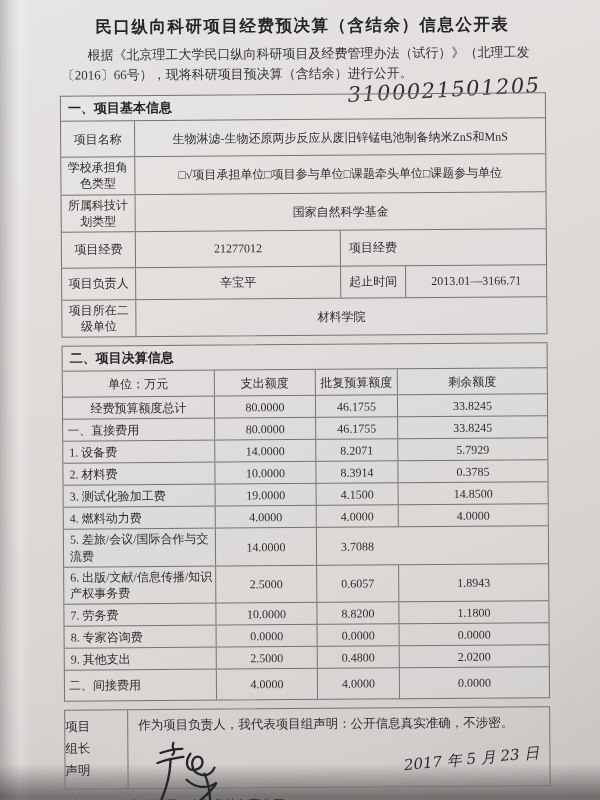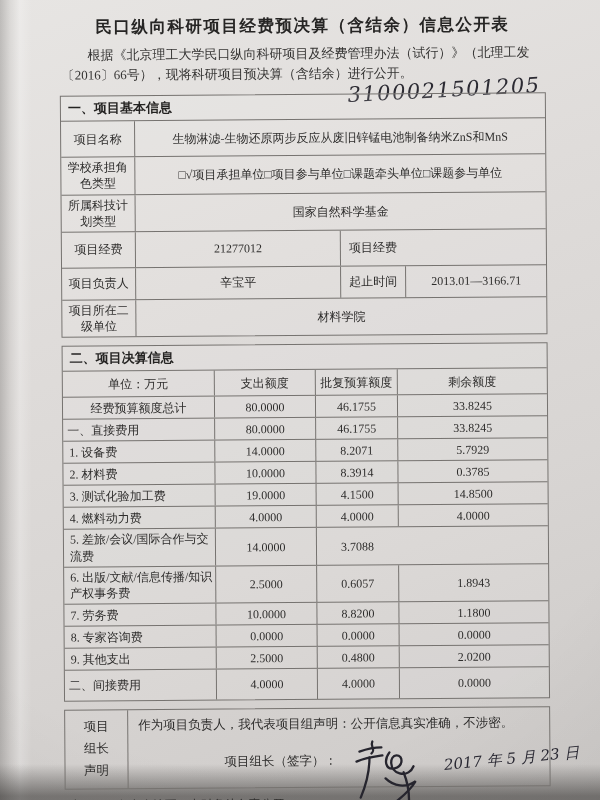--- a/index.html
+++ b/index.html
@@ -32,21 +32,21 @@
   .b2{grid-template-columns:151px 101px 82px 1fr;}
   .h36{min-height:35px;} .h32{min-height:31px;} .h25{min-height:25px;}
   .h21{min-height:21px;} .h31{min-height:31px;} .h35s{min-height:35px;} .h30{min-height:30px;}
   .left{justify-content:flex-start !important;text-align:left !important;padding-left:6px !important;}
   .flush{justify-content:flex-start !important;text-align:left !important;padding-left:4px !important;}
   .underlined{display:inline-block;min-width:42px;text-align:center;border-bottom:1px solid #2e2d2c;margin-right:6px;}
   .mt{margin-top:8px;}
   .decl{display:grid;grid-template-columns:63px 1fr;border:1px solid #767370;width:486px;
         box-sizing:border-box;margin-top:8px;overflow:visible;}
   .decl-label{border-right:1px solid #767370;display:flex;flex-direction:column;justify-content:center;
-              align-items:center;font-size:12.5px;line-height:1.75;padding:6px 0;}
+              align-items:flex-start;font-size:12.5px;line-height:1.75;padding:6px 0;}
   .decl-body{padding:7px 8px 2px 10px;font-size:12.5px;overflow:visible;}
   .sign-line{display:flex;align-items:flex-start;margin-top:10px;}
   .sign-label{margin-left:86px;font-size:12.5px;white-space:nowrap;padding-top:10px;}
   .sig{margin:-4px 0 -30px 14px;flex:0 0 auto;}
   .sign-date{margin-left:auto;margin-right:2px;font-size:15px;font-style:italic;color:#2a2933;
              transform:rotate(-5deg);white-space:nowrap;padding-top:8px;font-family:"DejaVu Serif",serif;}
   .footnote{margin:8px 0 0 4px;font-size:12px;color:#2f2e2d;}
   .num{font-family:"Liberation Serif","DejaVu Serif",serif;}
 </style>
 </head>
@@ -192,21 +192,20 @@
 
     <div class="decl">
       <div class="decl-label">
         <span>项目</span>
         <span>组长</span>
         <span>声明</span>
       </div>
       <div class="decl-body">
         <div>作为项目负责人，我代表项目组声明：公开信息真实准确，不涉密。</div>
         <div class="sign-line">
-          <span class="sign-label">项目组长（签字）：</span>
           <svg class="sig" width="92" height="72" viewBox="0 0 92 72">
             <g fill="none" stroke="#26252e" stroke-width="2.3" stroke-linecap="round">
               <path d="M21 3 c-3 6 4 7 -1 12"></path>
               <path d="M8 13 c9 -3 16 -4 22 -4"></path>
               <path d="M5 23 c10 -4 19 -5 26 -6"></path>
               <path d="M18 19 c0 12 -3 26 -9 40"></path>
               <path d="M38 14 c-6 8 -4 18 5 16 c9 -2 9 -13 2 -13 c-7 0 -8 15 3 18 c7 2 12 -2 14 -7"></path>
               <path d="M34 40 c8 8 20 10 30 3 c-7 12 -18 18 -26 26"></path>
               <path d="M52 34 c4 10 6 22 5 34"></path>
             </g>

